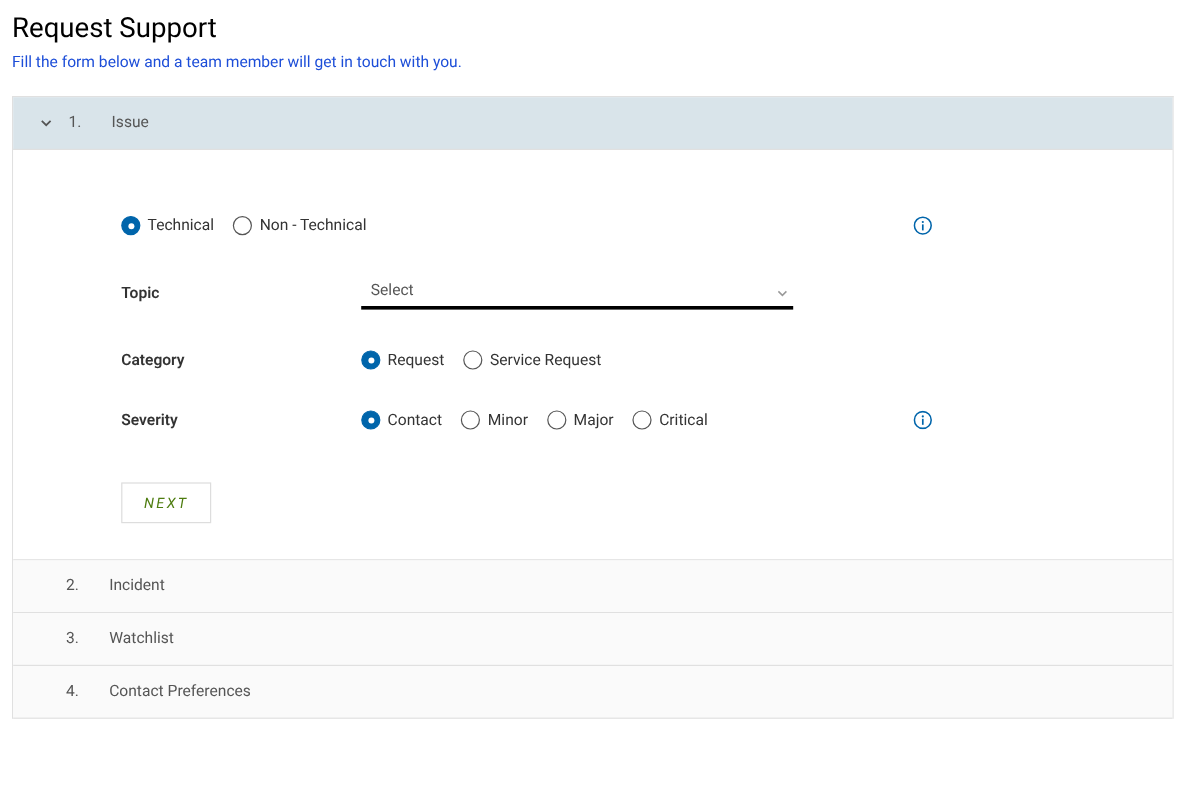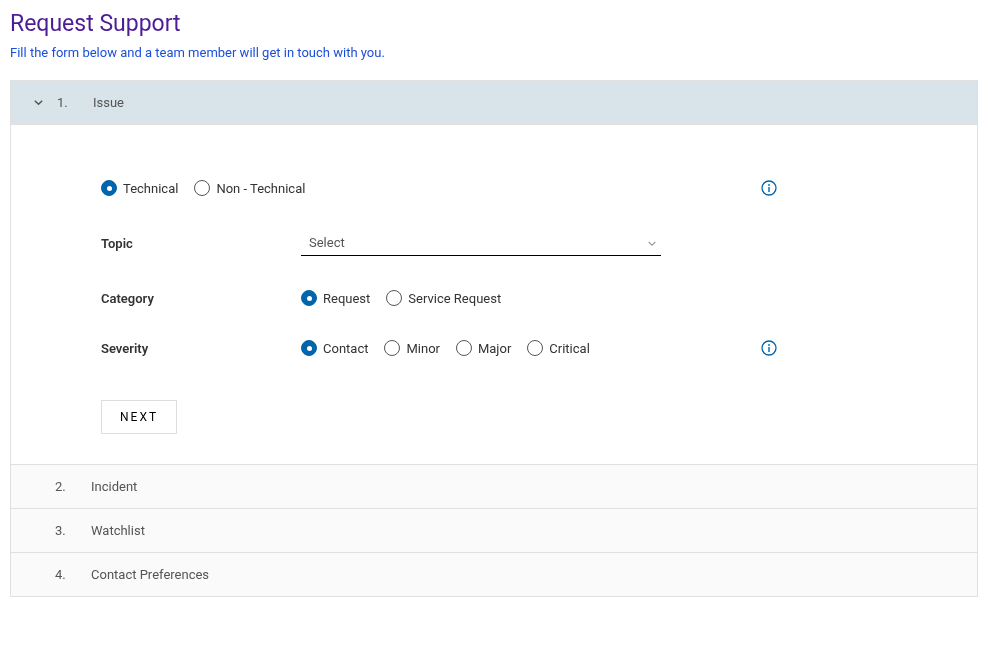--- a/index.html
+++ b/index.html
@@ -11,21 +11,21 @@
       font-family: -apple-system, BlinkMacSystemFont, "Segoe UI", Roboto, Helvetica, Arial, sans-serif;
       background: #ffffff;
       color: #333;
       width: 988px;
       height: 663px;
       padding: 10px 10px 0 10px;
     }
     .page-title {
       font-size: 23px;
       font-weight: 400;
-      color: #4c1d95;
+      color: #000000;
       margin-bottom: 8px;
     }
     .page-subtitle {
       font-size: 13px;
       color: #1d4ed8;
       margin-bottom: 20px;
     }
     .stepper {
       border: 1px solid #e0e0e0;
       border-bottom: none;
@@ -126,21 +126,21 @@
       font-size: 13px;
       color: #333;
     }
     .select-wrapper {
       position: relative;
       width: 360px;
     }
     .select-box {
       width: 100%;
       border: none;
-      border-bottom: 1px solid #000000;
+      border-bottom: 3px solid #000000;
       padding: 5px 20px 5px 8px;
       font-size: 13px;
       color: #555;
       background: transparent;
       cursor: pointer;
       outline: none;
     }
     .select-caret {
       position: absolute;
       right: 4px;
@@ -166,25 +166,26 @@
     }
     .info-icon svg {
       width: 16px;
       height: 16px;
     }
     .next-button {
       margin-top: 10px;
       padding: 9px 18px;
       border: 1px solid #ddd;
       background: #ffffff;
-      color: #000000;
+      color: #4d7c0f;
       font-size: 12px;
       letter-spacing: 2px;
       cursor: pointer;
       font-family: inherit;
+      font-style: italic;
     }
   </style>
 </head>
 <body>
 
 <h1 class="page-title">Request Support</h1>
 <p class="page-subtitle">Fill the form below and a team member will get in touch with you.</p>
 
 <div class="stepper">
 

